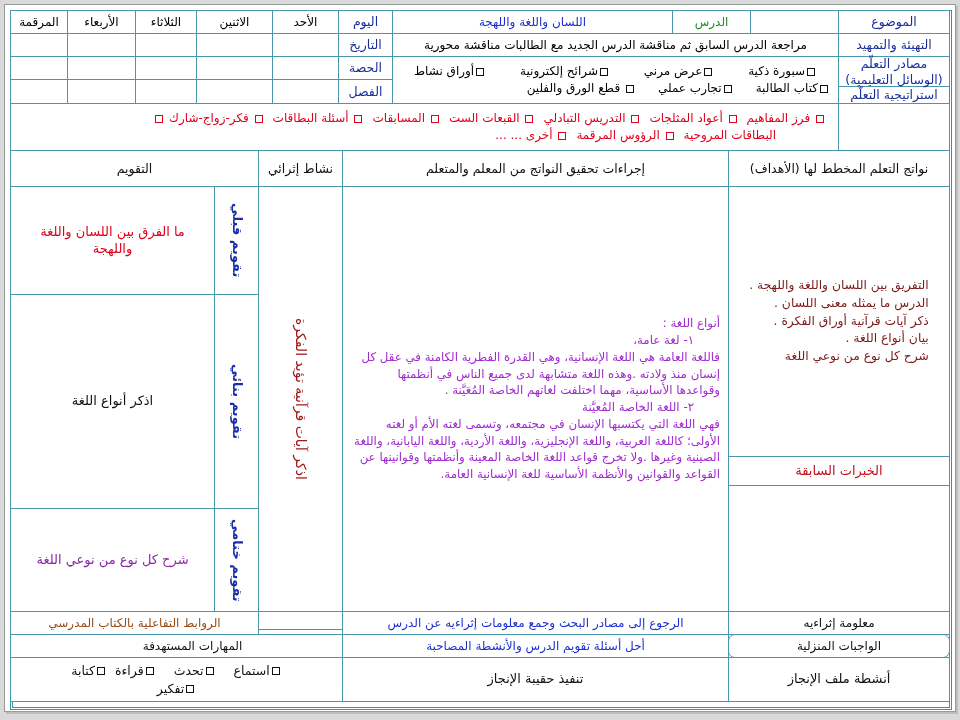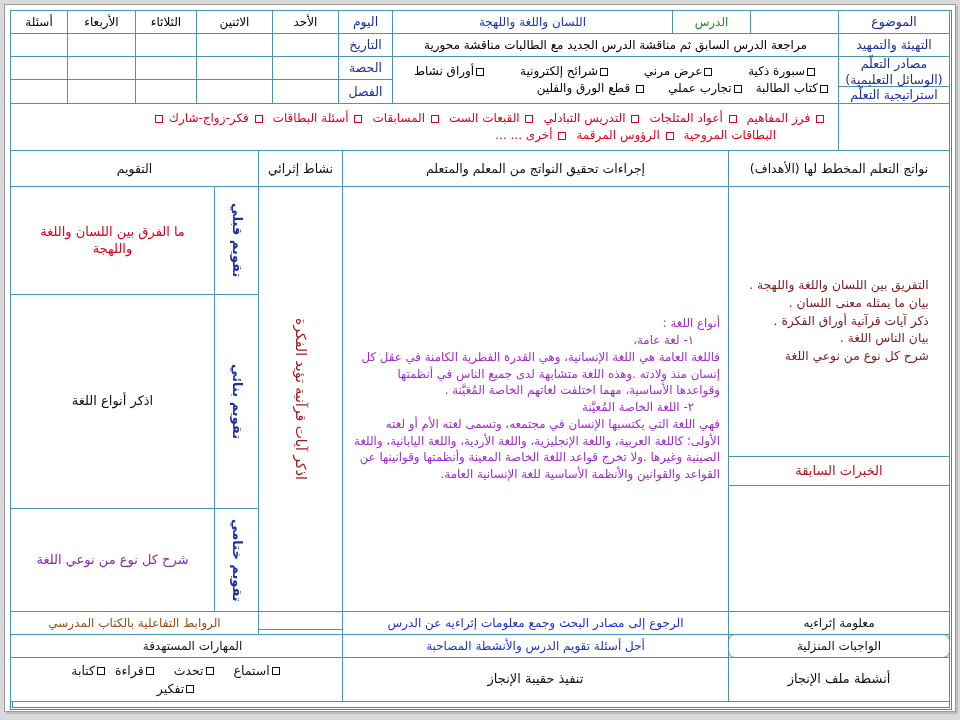--- a/index.html
+++ b/index.html
@@ -56,21 +56,21 @@
 
 <div class="c lbl" style="left:838px;top:10px;width:112px;height:24px;">الموضوع</div>
 <div class="c" style="left:750px;top:10px;width:89px;height:24px;"></div>
 <div class="c green" style="left:672px;top:10px;width:79px;height:24px;">الدرس</div>
 <div class="c blue" style="left:392px;top:10px;width:281px;height:24px;">اللسان واللغة واللهجة</div>
 <div class="c lbl" style="left:338px;top:10px;width:55px;height:24px;">اليوم</div>
 <div class="c" style="left:272px;top:10px;width:67px;height:24px;">الأحد</div>
 <div class="c" style="left:196px;top:10px;width:77px;height:24px;">الاثنين</div>
 <div class="c" style="left:135px;top:10px;width:62px;height:24px;">الثلاثاء</div>
 <div class="c" style="left:67px;top:10px;width:69px;height:24px;">الأربعاء</div>
-<div class="c" style="left:10px;top:10px;width:58px;height:24px;">أسئلة</div>
+<div class="c" style="left:10px;top:10px;width:58px;height:24px;">المرقمة</div>
 
 <div class="c lbl" style="left:838px;top:33px;width:112px;height:24px;">التهيئة والتمهيد</div>
 <div class="c" style="left:392px;top:33px;width:447px;height:24px;font-size:12px;">مراجعة الدرس السابق ثم مناقشة الدرس الجديد مع الطالبات مناقشة محورية</div>
 <div class="c lbl" style="left:338px;top:33px;width:55px;height:24px;">التاريخ</div>
 <div class="c" style="left:272px;top:33px;width:67px;height:24px;"></div>
 <div class="c" style="left:196px;top:33px;width:77px;height:24px;"></div>
 <div class="c" style="left:135px;top:33px;width:62px;height:24px;"></div>
 <div class="c" style="left:67px;top:33px;width:69px;height:24px;"></div>
 <div class="c" style="left:10px;top:33px;width:58px;height:24px;"></div>
 
@@ -79,21 +79,21 @@
   <span>(الوسائل التعليمية)</span>
 </div>
 <div class="c" style="left:392px;top:56px;width:447px;height:48px;flex-direction:column;align-items:stretch;font-size:12px;">
   <div style="display:flex;justify-content:space-around;padding:0 4px;">
     <span class="inline-item"><span class="chk"></span><span>سبورة ذكية</span></span>
     <span class="inline-item"><span class="chk"></span><span>عرض مرني</span></span>
     <span class="inline-item"><span class="chk"></span><span>شرائح إلكترونية</span></span>
     <span class="inline-item"><span class="chk"></span><span>أوراق نشاط</span></span>
   </div>
   <div style="display:flex;justify-content:flex-start;padding:2px 4px 0;">
-    <span class="inline-item" style="margin-left:8px;"><span class="chk"></span><span>كتاب الطالبة</span></span>
+    <span class="inline-item" style="margin-left:18px;"><span class="chk"></span><span>كتاب الطالبة</span></span>
     <span class="inline-item" style="margin-left:18px;"><span class="chk"></span><span>تجارب عملي</span></span>
     <span class="inline-item"><span class="chk"></span> <span>قطع الورق والفلين</span></span>
   </div>
 </div>
 <div class="c lbl" style="left:338px;top:56px;width:55px;height:24px;">الحصة</div>
 <div class="c" style="left:272px;top:56px;width:67px;height:24px;"></div>
 <div class="c" style="left:196px;top:56px;width:77px;height:24px;"></div>
 <div class="c" style="left:135px;top:56px;width:62px;height:24px;"></div>
 <div class="c" style="left:67px;top:56px;width:69px;height:24px;"></div>
 <div class="c" style="left:10px;top:56px;width:58px;height:24px;"></div>
@@ -127,23 +127,23 @@
 </div>
 
 <div class="c black" style="left:728px;top:150px;width:222px;height:37px;font-size:12.5px;">نواتج التعلم المخطط لها (الأهداف)</div>
 <div class="c black" style="left:342px;top:150px;width:387px;height:37px;font-size:12.5px;">إجراءات تحقيق النواتج من المعلم والمتعلم</div>
 <div class="c black" style="left:258px;top:150px;width:85px;height:37px;font-size:12.5px;">نشاط إثرائي</div>
 <div class="c black" style="left:10px;top:150px;width:249px;height:37px;font-size:12.5px;">التقويم</div>
 
 <div class="c darkred" style="left:728px;top:186px;width:222px;height:271px;">
   <div class="list">
     <div>التفريق بين اللسان واللغة واللهجة .</div>
-    <div>بيان ما يمثله معنى اللسان .</div>
+    <div>الدرس ما يمثله معنى اللسان .</div>
     <div>ذكر آيات قرآنية أوراق الفكرة .</div>
-    <div>بيان الناس اللغة .</div>
+    <div>بيان أنواع اللغة .</div>
     <div>شرح كل نوع من نوعي اللغة</div>
   </div>
 </div>
 <div class="c" style="left:728px;top:456px;width:222px;height:30px;color:#c0101e;font-size:13px;">الخبرات السابقة</div>
 <div class="c" style="left:728px;top:485px;width:222px;height:127px;"></div>
 
 <div class="c purple" style="left:342px;top:186px;width:387px;height:426px;align-items:center;">
   <div class="para">
     <div>أنواع اللغة :</div>
     <div style="padding-right:26px;">١- لغة عامة،</div>

